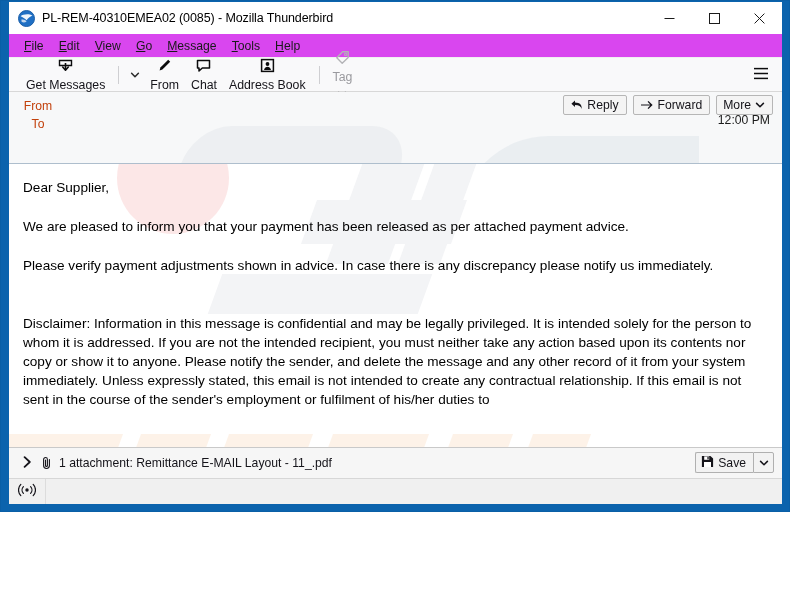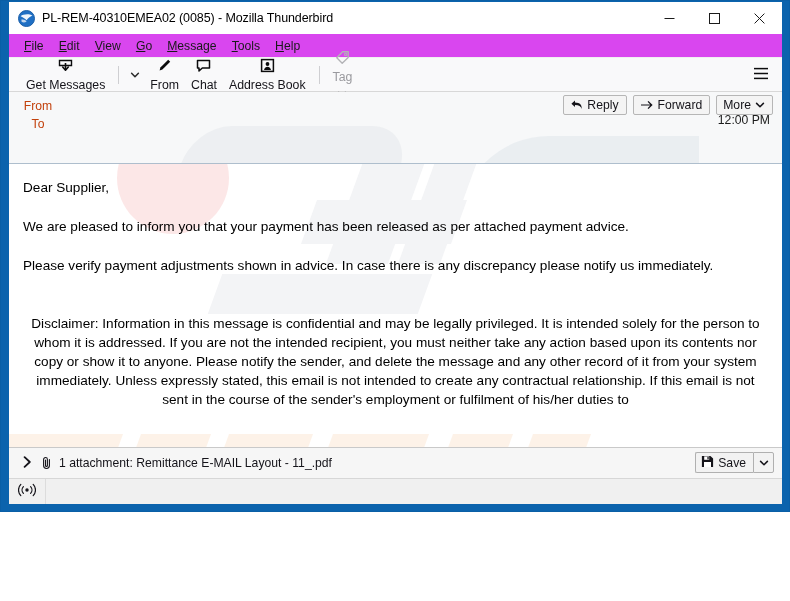--- a/index.html
+++ b/index.html
@@ -282,21 +282,20 @@
     padding: 14px 14px 0 14px;
   }
   .body-p {
     font-size: 13.6px;
     line-height: 19px;
     color: #000000;
     margin: 0 0 20px 0;
   }
   .body-p.block {
     margin-bottom: 11px;
-    text-align: center;
   }
   .spacer-gap { height: 19px; }
 
   
   .attach-bar {
     height: 30px;
     min-height: 30px;
     background: #f6f6f6;
     border-top: 1px solid #c9c9c9;
     display: flex;

